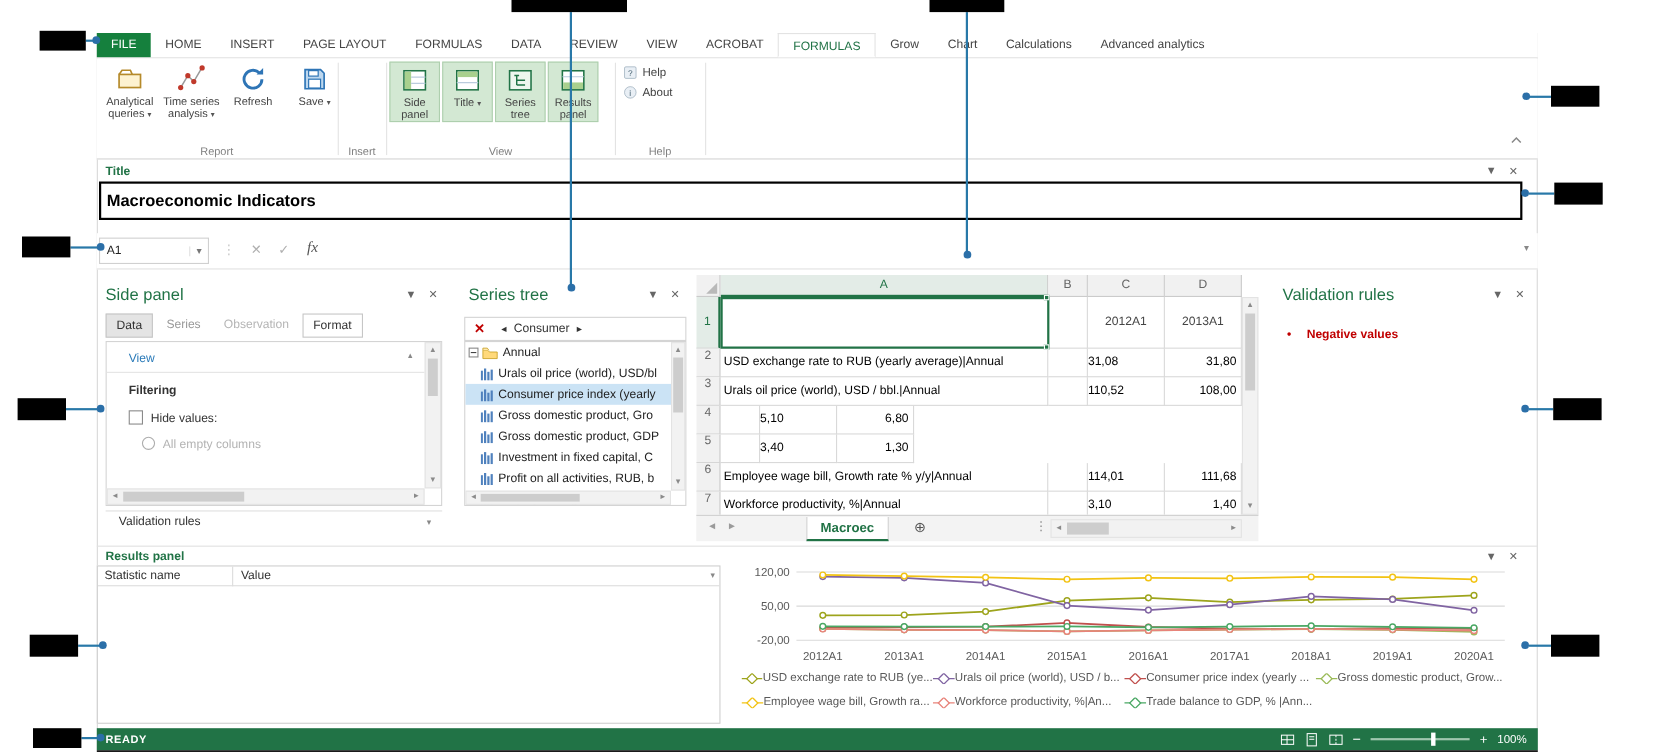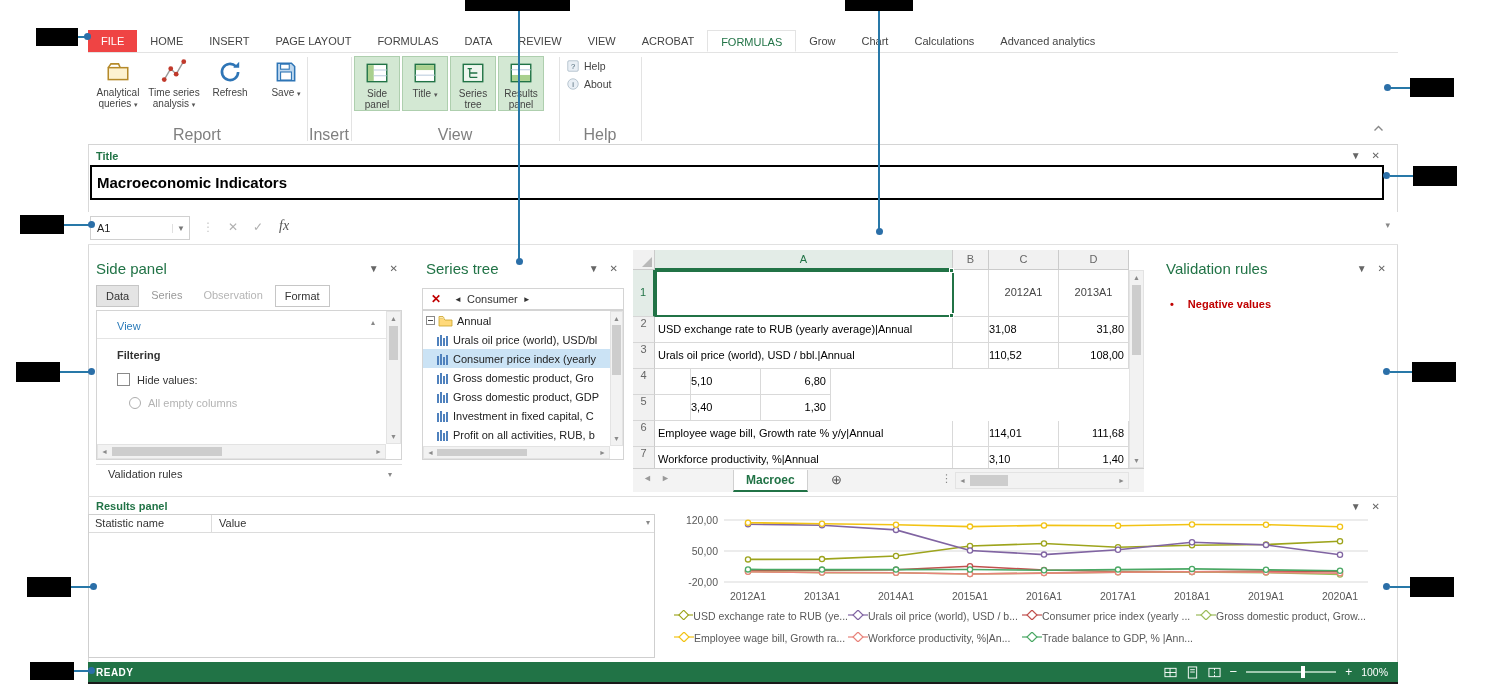--- a/index.html
+++ b/index.html
@@ -10,27 +10,27 @@
   
   .co-box { position:absolute; background:#000; z-index:60; }
   .co-line { position:absolute; background:#2878a8; z-index:59; }
   .co-dot { position:absolute; width:7px; height:7px; border-radius:50%; background:#2b6fa8; z-index:61; }
 
   .app-frame { position:absolute; left:88px; top:30px; width:1310px; height:652px; border:1px solid #d9d9d9; }
 
   
   .ribbon-tabs { position:absolute; left:88px; top:30px; width:1310px; height:23px; display:flex; background:#fff; border-bottom:1px solid #e3e3e3; font-size:11px; z-index:2; }
   .rtab { padding:0 13px; line-height:22px; color:#444; white-space:nowrap; cursor:default; }
-  .rtab.file { background:#ef4444; color:#fff; }
+  .rtab.file { background:#15803d; color:#fff; }
   .rtab.selected { color:#217346; border:1px solid #e3e3e3; border-bottom:1px solid #fff; }
 
   
   .ribbon-body { position:absolute; left:88px; top:53px; width:1310px; height:92px; background:#fff; border-bottom:1px solid #d4d4d4; }
   .rgroup { position:absolute; top:0; height:92px; }
-  .rgroup-label { position:absolute; bottom:1px; left:0; right:0; text-align:center; font-size:16px; color:#7f7f7f; }
+  .rgroup-label { position:absolute; bottom:1px; left:0; right:0; text-align:center; font-size:10px; color:#7f7f7f; }
   .rgroup-sep { position:absolute; top:4px; width:1px; height:84px; background:#e3e3e3; }
   .rbtns { position:absolute; top:3px; left:2px; display:flex; }
   .rbtn { display:flex; flex-direction:column; align-items:center; padding:3px 2px 0 2px; width:56px; font-size:10px; color:#444; text-align:center; line-height:11px; cursor:default; }
   .rbtn .ic { width:26px; height:26px; margin-bottom:2px; display:block; }
   .rbtn .ic svg { width:100%; height:100%; }
   .rbtn.green { background:#d3e8d3; border:1px solid #aecfae; margin-right:2px; width:46px; }
   .rbtn .dd { font-size:7px; color:#555; }
   .rbtn-sm { display:flex; align-items:center; gap:4px; font-size:10.5px; color:#444; padding:2px 4px; cursor:default; }
   .rbtn-sm .ic { width:14px; height:14px; }
   .rbtn-sm .ic svg { width:100%; height:100%; }
@@ -105,21 +105,21 @@
   .tabbar { position:absolute; left:0; top:218px; width:511px; height:24px; background:#f3f3f3; border-top:1px solid #cfcfcf; font-size:11px; }
   .sheettab { position:absolute; left:100px; top:1px; height:22px; padding:0 12px; background:#fff; border-right:1px solid #d0d0d0; border-left:1px solid #d0d0d0; border-bottom:2px solid #217346; color:#217346; font-weight:bold; font-size:12px; line-height:21px; }
 
   
   .vr-item { position:absolute; font-size:11px; font-weight:bold; color:#c00000; }
   .res-table { position:absolute; left:88px; top:514px; width:567px; height:144px; border:1px solid #cfcfcf; background:#fff; }
   .res-th { position:absolute; top:0; height:18px; font-size:11px; color:#333; line-height:17px; }
 
   
   .legend-row { position:absolute; left:14px; display:flex; }
-  .legend-item { width:174px; display:flex; align-items:flex-start; gap:0; font-size:10.5px; color:#595959; white-space:nowrap; overflow:hidden; }
+  .legend-item { width:174px; display:flex; align-items:flex-end; gap:0; font-size:10.5px; color:#595959; white-space:nowrap; overflow:hidden; }
 
   
   .statusbar { position:absolute; left:88px; top:662px; width:1310px; height:20px; background:#217346; color:#fff; display:flex; align-items:center; font-size:10px; }
   .sb-right { margin-left:auto; display:flex; align-items:center; gap:9px; padding-right:10px; }
   .sb-ico { width:13px; height:13px; }
   .sb-ico svg { width:100%; height:100%; }
   .zoom-track { width:90px; height:2px; background:#9fc7ae; position:relative; }
   .zoom-thumb { position:absolute; left:55px; top:-5px; width:4px; height:12px; background:#fff; }
   .bottom-strip { position:absolute; left:88px; top:682px; width:1310px; height:2px; background:#1a1a1a; }
 

